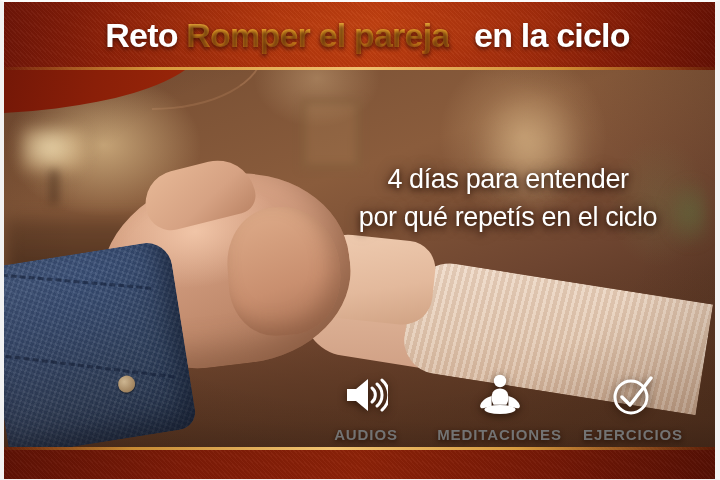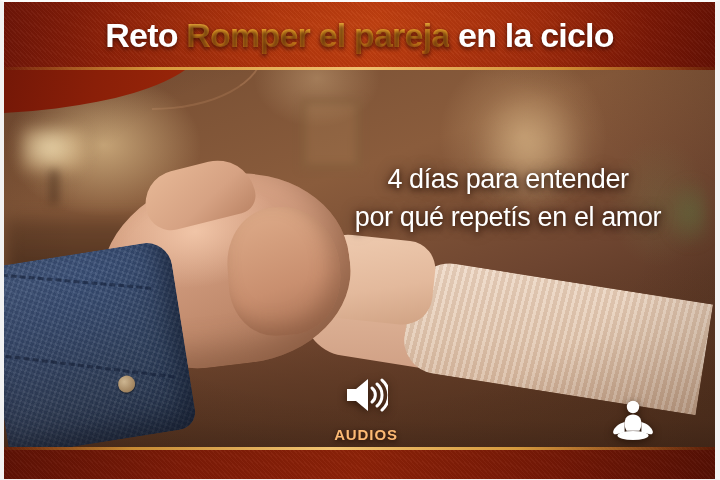--- a/index.html
+++ b/index.html
@@ -287,21 +287,21 @@
     right: 0;
     top: 8px;
     text-align: center;
     font-size: 34px;
     font-weight: bold;
     letter-spacing: -0.8px;
     line-height: 50px;
     white-space: nowrap;
     text-shadow: 0 2px 4px rgba(40, 6, 2, 0.75);
   }
-  .t-white { color: #ffffff; }
+  .t-white { color: #ffffff; margin-left: 16px; }
   .t-orange {
     color: #f5a623;
     background: linear-gradient(180deg, #fcbf4d 0%, #f5a623 48%, #e8821a 100%);
     -webkit-background-clip: text;
     background-clip: text;
     -webkit-text-fill-color: transparent;
   }
 
   
   .subtitle {
@@ -337,21 +337,21 @@
   }
   .feature-icon {
     height: 44px;
     display: flex;
     align-items: center;
     justify-content: center;
     filter: drop-shadow(0 2px 4px rgba(25, 10, 2, 0.7));
   }
   .feature-label {
     margin-top: 9px;
-    color: #fdba74;
+    color: #737373;
     font-size: 15px;
     font-weight: bold;
     letter-spacing: 0.9px;
     text-shadow: 0 2px 5px rgba(30, 12, 4, 0.85);
   }
 
   
   .bottom-bar {
     position: absolute;
     left: 0;
@@ -413,21 +413,21 @@
     <div class="banner-grain"></div>
     <div class="banner-gold-line"></div>
   </div>
 
   <div class="banner-title">
     <span class="t-white">Reto </span><span class="t-orange">Romper el pareja</span><span class="t-white"> en la ciclo</span>
   </div>
 
   <div class="subtitle">
     <span class="line">4 días para entender</span>
-    <span class="line">por qué repetís en el amor</span>
+    <span class="line">por qué repetís en el ciclo</span>
   </div>
 
   <div class="features">
 
     <div class="feature">
       <div class="feature-icon">
         <svg width="44" height="38" viewBox="0 0 44 38" aria-hidden="true">
           <path d="M3 13 H12 L24 3 V35 L12 25 H3 Z" fill="#ffffff"></path>
           <path d="M28 12 A9 9 0 0 1 28 26" fill="none" stroke="#ffffff" stroke-width="3" stroke-linecap="round"></path>
           <path d="M33 8 A14.5 14.5 0 0 1 33 30" fill="none" stroke="#ffffff" stroke-width="3" stroke-linecap="round"></path>
@@ -440,22 +440,32 @@
     <div class="feature">
       <div class="feature-icon">
         <svg width="46" height="42" viewBox="0 0 46 42" aria-hidden="true">
           <circle cx="23" cy="7" r="6.2" fill="#ffffff"></circle>
           <path d="M23 14.5 c-5.6 0 -8.4 3.8 -8.4 9 c0 3.2 0.9 5.6 2 7.2 l12.8 0 c1.1 -1.6 2 -4 2 -7.2 c0 -5.2 -2.8 -9 -8.4 -9 Z" fill="#ffffff"></path>
           <path d="M14.6 22 C9 23.5 4 27.5 3.2 31.6 c-0.4 2 1 3 2.8 2.6 l8.6 -2" fill="#ffffff"></path>
           <path d="M31.4 22 C37 23.5 42 27.5 42.8 31.6 c0.4 2 -1 3 -2.8 2.6 l-8.6 -2" fill="#ffffff"></path>
           <ellipse cx="23" cy="35.5" rx="15.5" ry="4.6" fill="#ffffff"></ellipse>
         </svg>
       </div>
+      <div class="feature-label">MEDITACIONES</div>
     </div>
 
+    <div class="feature">
+      <div class="feature-icon">
+        <svg width="44" height="42" viewBox="0 0 44 42" aria-hidden="true">
+          <circle cx="20" cy="23" r="16" fill="none" stroke="#ffffff" stroke-width="3"></circle>
+          <path d="M11 23 L19 31 L40 4" fill="none" stroke="#ffffff" stroke-width="3.4" stroke-linecap="round" stroke-linejoin="round"></path>
+        </svg>
+      </div>
+      <div class="feature-label">EJERCICIOS</div>
+    </div>
 
   </div>
 
   <div class="bottom-bar">
     <div class="bottom-bar-grain"></div>
     <div class="bottom-gold-line"></div>
   </div>
 
 </div>
 

